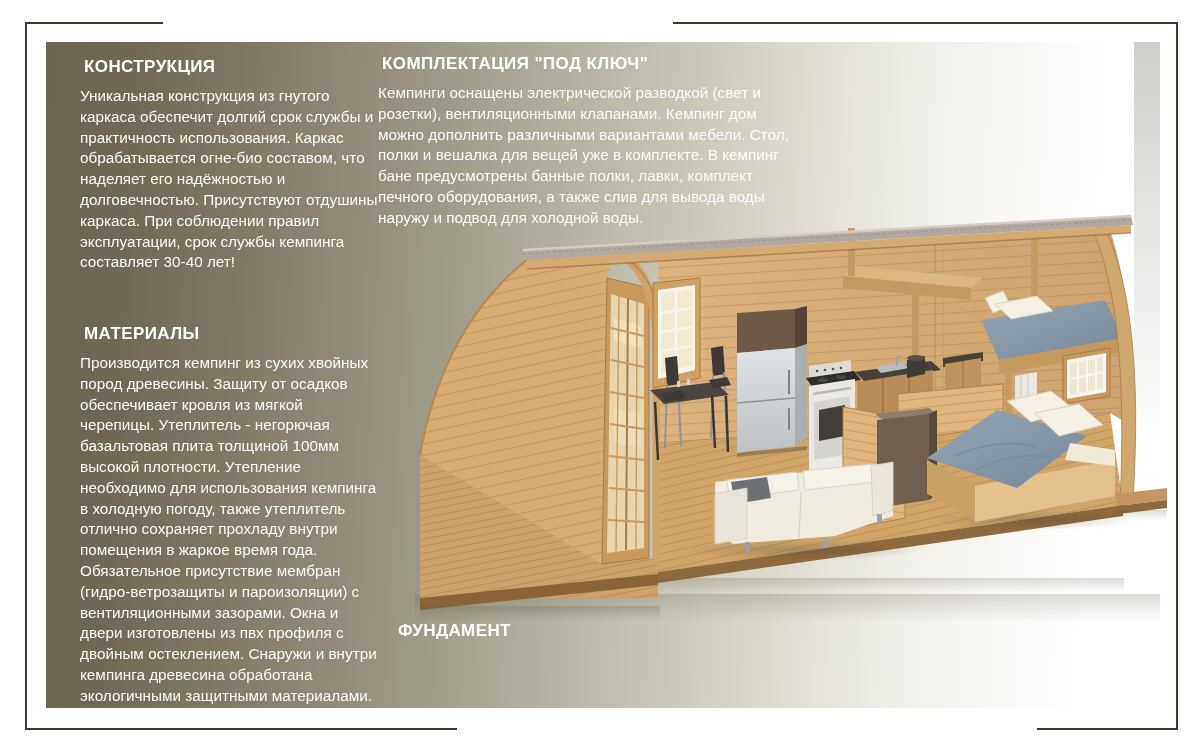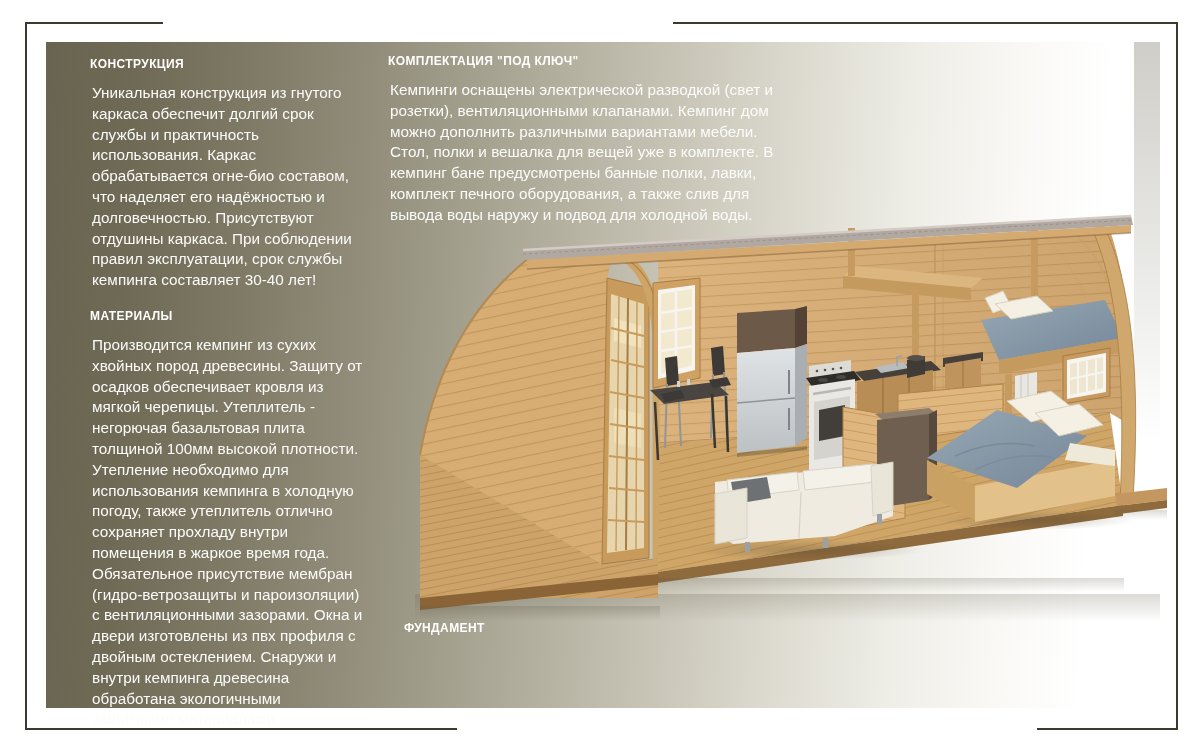--- a/index.html
+++ b/index.html
@@ -5,24 +5,24 @@
   html,body{margin:0;padding:0;background:#ffffff;}
   .page{position:relative;width:1200px;height:750px;background:#ffffff;overflow:hidden;
         font-family:"Liberation Sans","DejaVu Sans",sans-serif;}
   .frame{position:absolute;background:#3a3a31;}
   .panel{position:absolute;left:46px;top:42px;width:1114px;height:666px;
          background:linear-gradient(93deg,#68644f 0%,#6e6a56 8%,#7e7a66 18%,#94907d 30%,
                     #aeab9a 43%,#c7c4b6 55%,#dddbd0 66%,#eeede6 76%,#f9f8f5 85%,#ffffff 93%);}
   .right-vignette{position:absolute;right:0;top:0;width:26px;height:400px;
          background:linear-gradient(to bottom,rgba(134,132,118,0.40),rgba(134,132,118,0));}
   .txt{position:absolute;color:#fcfcfa;}
-  .txt h2{margin:0 0 9px 10px;font-size:12px;font-weight:bold;letter-spacing:.4px;color:#ffffff;}
-  .txt p{margin:12px;font-size:15.3px;line-height:20.8px;}
+  .txt h2{margin:0 0 9px 4px;font-size:17px;font-weight:bold;letter-spacing:.4px;color:#ffffff;}
+  .txt p{margin:0;font-size:15.3px;line-height:20.8px;}
   .col-construction{left:80px;top:57px;width:298px;}
-  .col-materials{left:80px;top:309px;width:298px;}
+  .col-materials{left:80px;top:324px;width:298px;}
   .col-equipment{left:378px;top:54px;width:424px;}
   .col-foundation{left:394px;top:621px;width:535px;}
   .house{position:absolute;left:415px;top:198px;width:760px;height:425px;}
 </style>
 </head>
 <body>
 
 <div class="page">
 
   <div class="frame" style="left:25px;top:22px;width:138px;height:2px;"></div>

